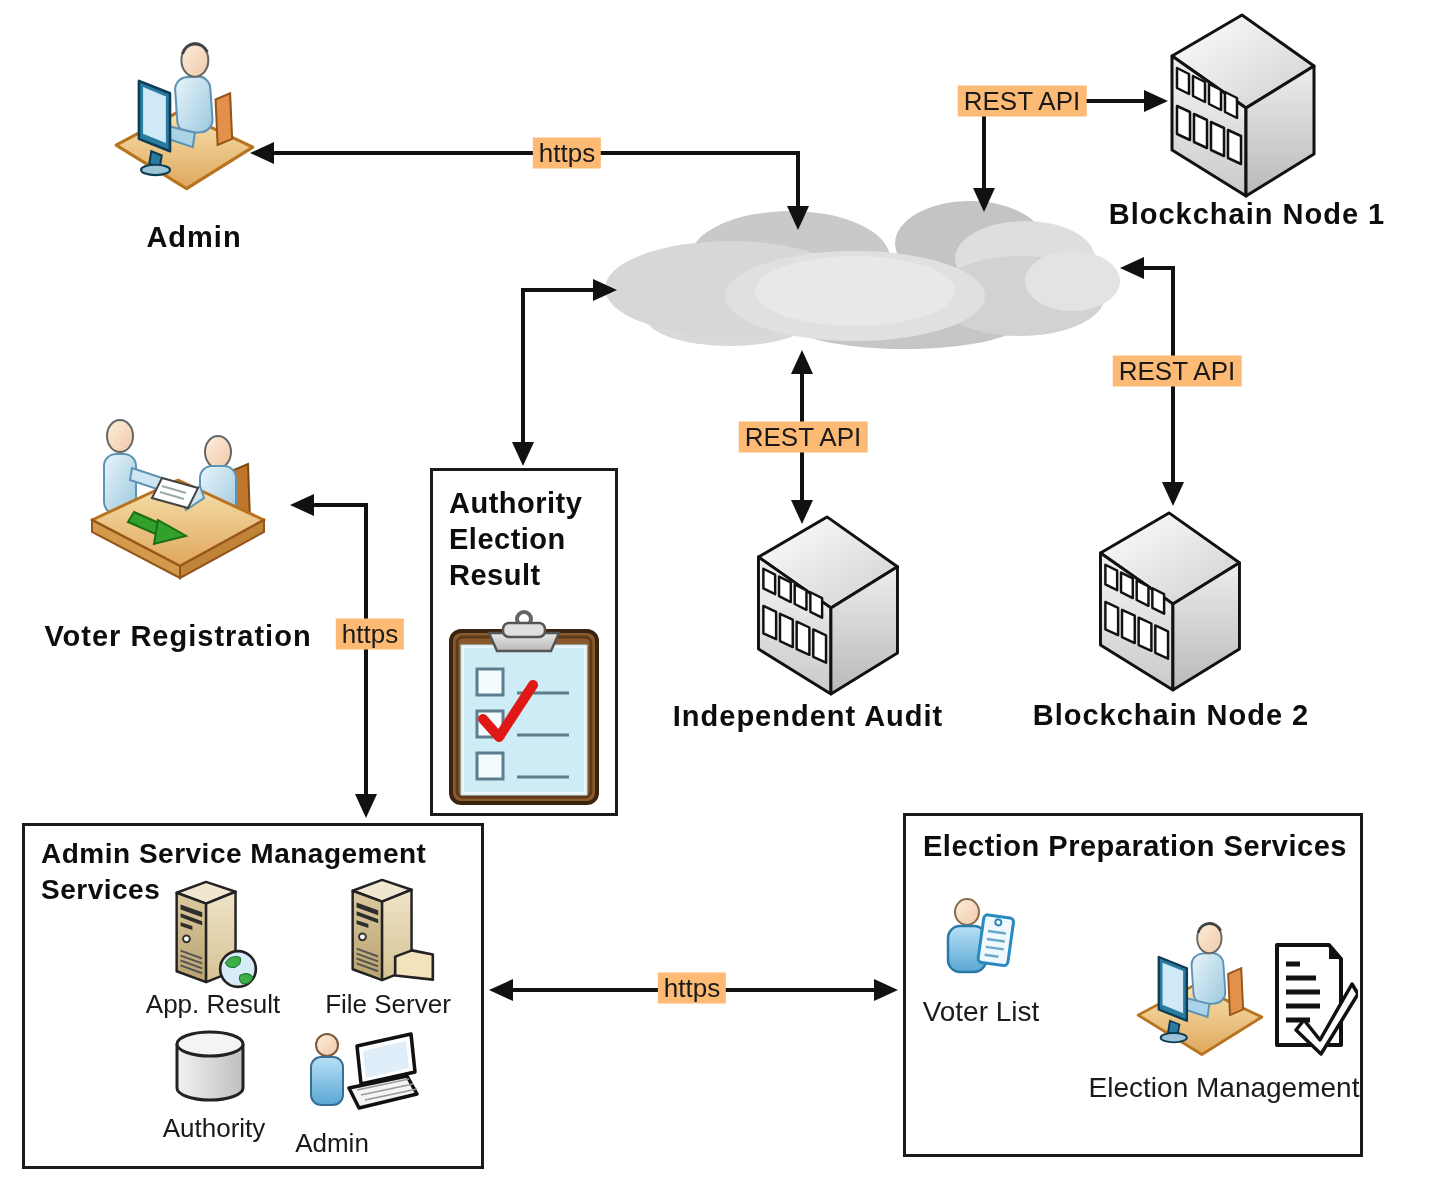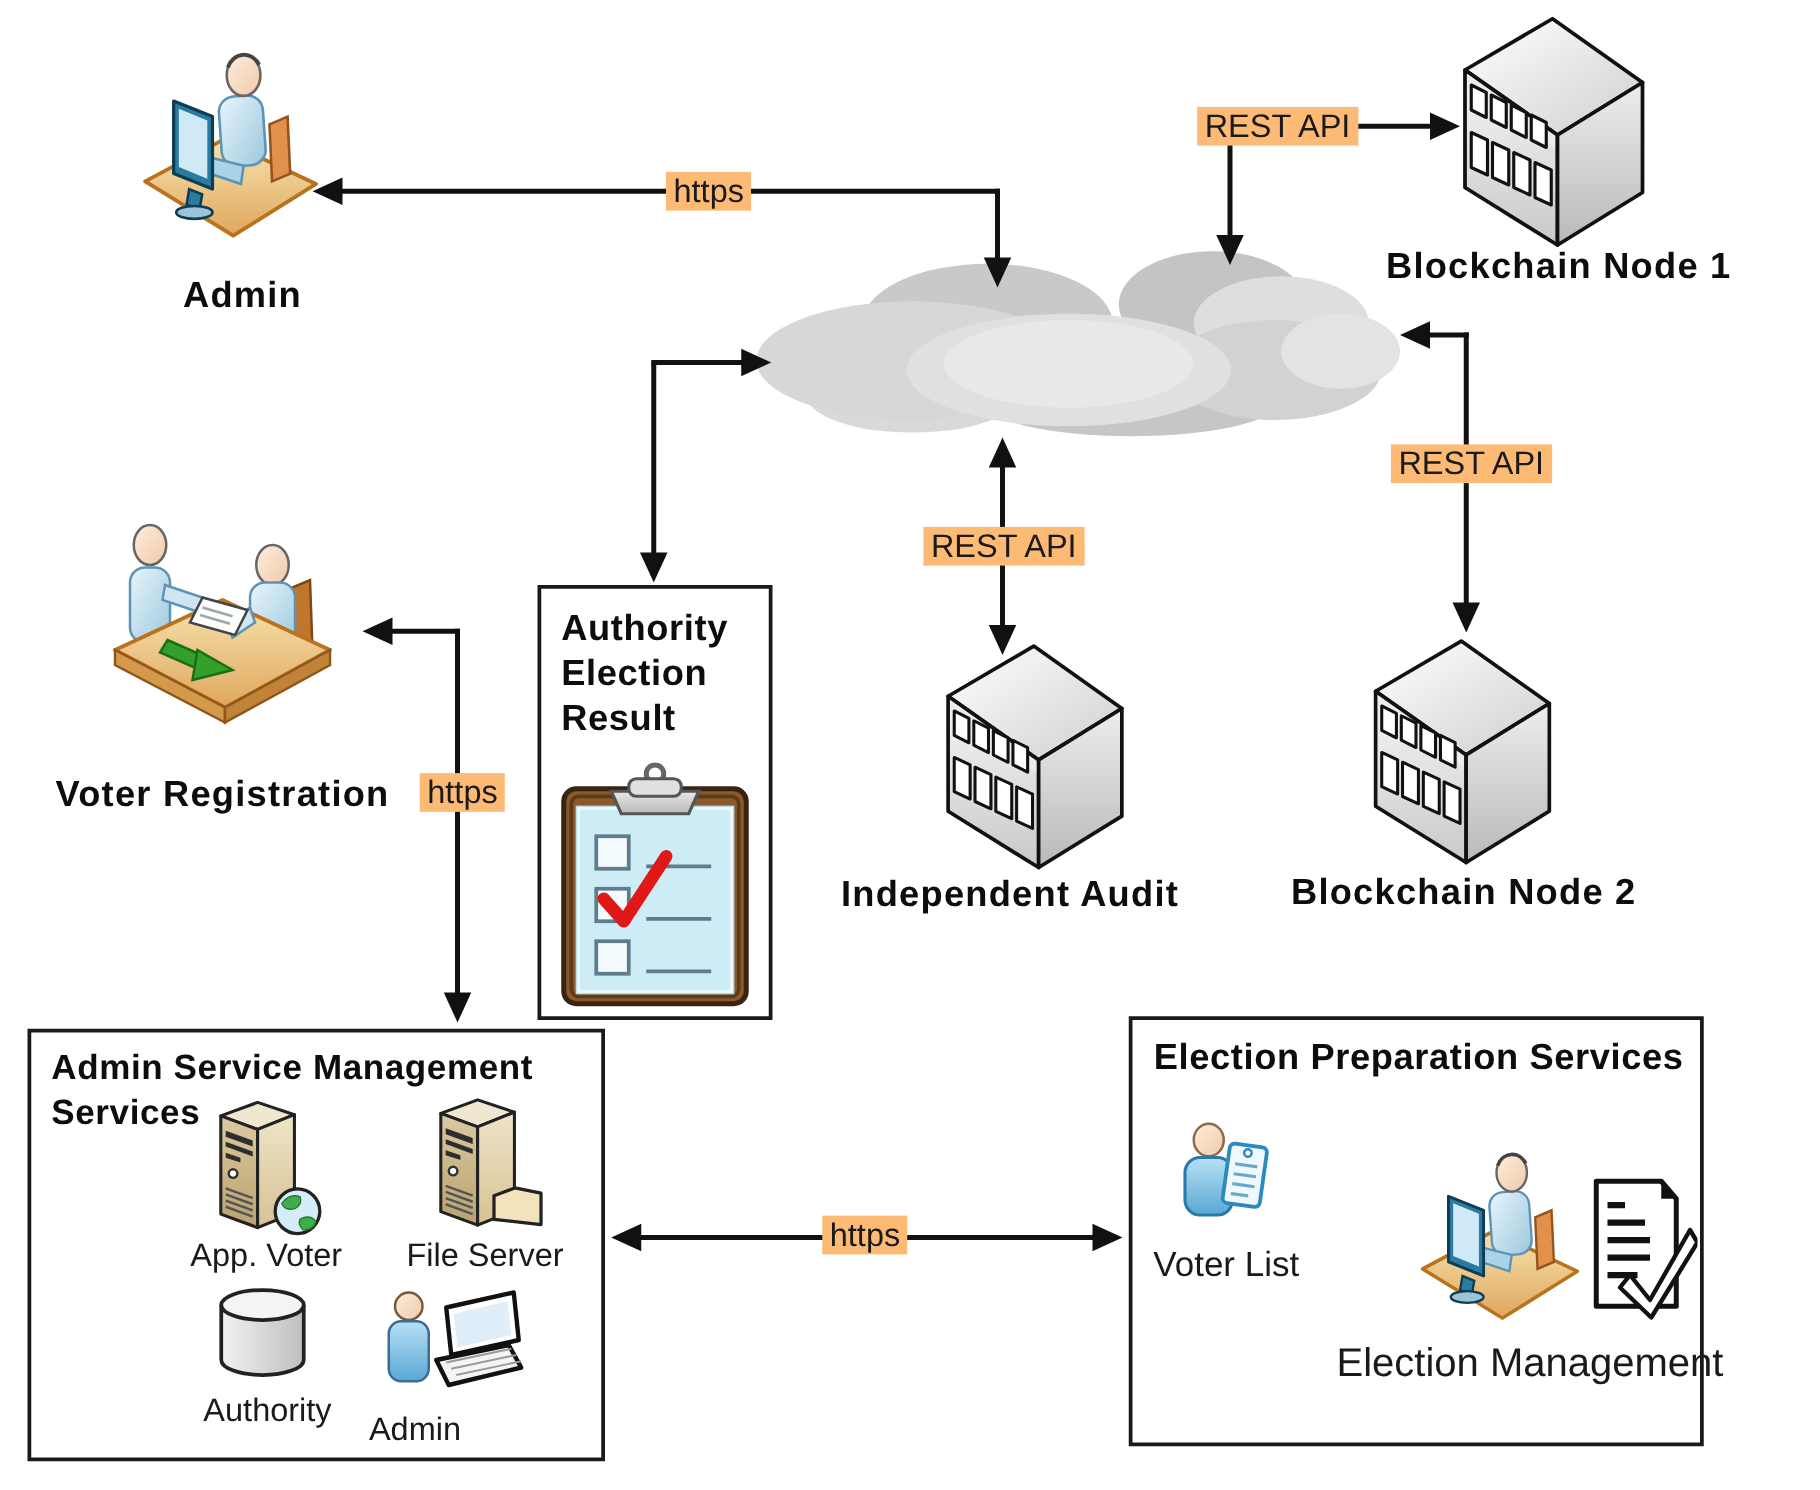--- a/index.html
+++ b/index.html
@@ -286,21 +286,21 @@
       </svg>
     <svg class="icon" viewBox="0 0 40 40" style="left:192px;top:122px;width:42px;height:42px">
         <use href="#sym-globe"></use>
       </svg>
     <svg class="icon" viewBox="0 0 90 110" style="left:316px;top:50px;width:92px;height:108px">
         <use href="#sym-tower"></use>
       </svg>
     <svg class="icon" viewBox="0 0 44 40" style="left:366px;top:118px;width:46px;height:42px">
         <use href="#sym-folder"></use>
       </svg>
-    <div class="item-label" style="left:188px;top:163px">App. Voter</div>
+    <div class="item-label" style="left:188px;top:163px">App. Result</div>
     <div class="item-label" style="left:363px;top:163px">File Server</div>
     <svg class="icon" viewBox="0 0 74 78" style="left:148px;top:202px;width:74px;height:78px">
         <use href="#sym-database"></use>
       </svg>
     <svg class="icon" viewBox="0 0 112 88" style="left:282px;top:204px;width:112px;height:88px">
         <use href="#sym-admin"></use>
       </svg>
     <div class="item-label" style="left:189px;top:287px">Authority</div>
     <div class="item-label" style="left:307px;top:302px">Admin</div>
   </div>
@@ -310,16 +310,16 @@
     <svg class="icon" viewBox="0 0 72 84" style="left:38px;top:80px;width:72px;height:84px">
         <use href="#sym-voterlist"></use>
       </svg>
     <div class="item-label" style="left:75px;top:180px;font-size:28px">Voter List</div>
     <svg class="icon" viewBox="0 0 140 160" style="left:218px;top:96px;width:152px;height:150px">
         <use href="#sym-person-computer"></use>
       </svg>
     <svg class="icon" viewBox="0 0 84 116" style="left:368px;top:126px;width:84px;height:116px">
         <use href="#sym-doccheck"></use>
       </svg>
-    <div class="item-label" style="left:318px;top:256px;font-size:32px">Election Management</div>
+    <div class="item-label" style="left:318px;top:256px;font-size:28px">Election Management</div>
   </div>
 
 </div>
 
 </body></html>

